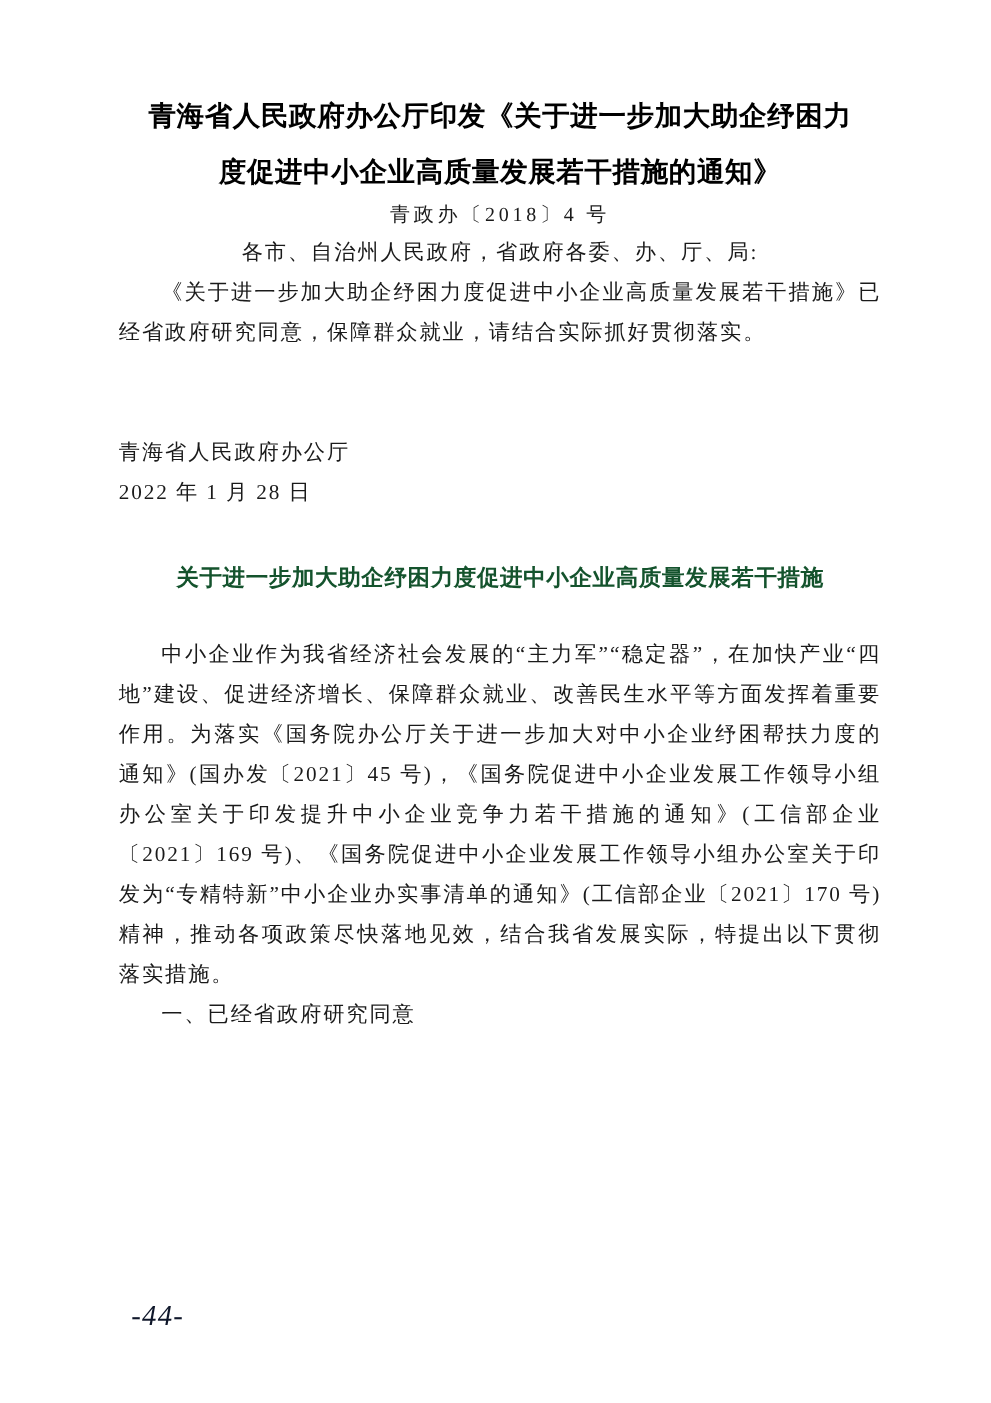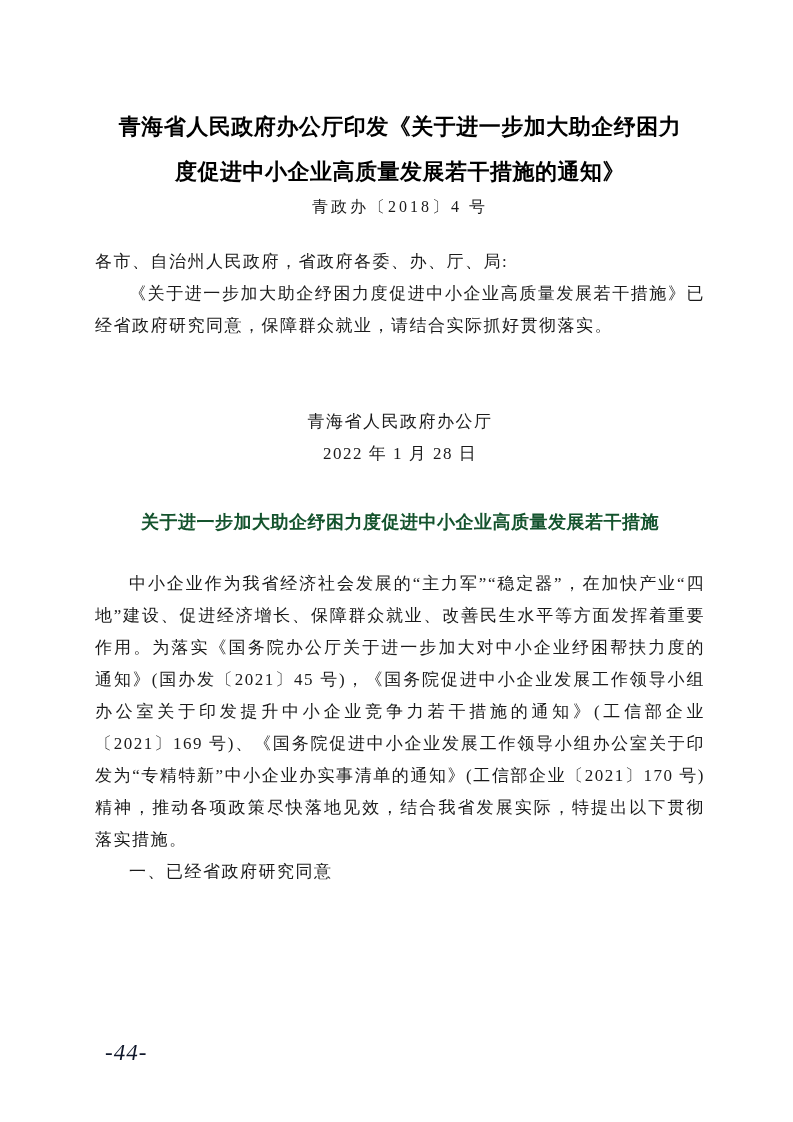--- a/index.html
+++ b/index.html
@@ -9,21 +9,21 @@
   }
   .page {
     position: relative;
     width: 793px;
     height: 1122px;
     background: #ffffff;
     color: #1a1a1a;
     font-family: "Liberation Serif", "DejaVu Serif", serif;
     overflow: hidden;
     box-sizing: border-box;
-    padding: 104px 88px 0 95px;
+    padding: 70px 88px 0 95px;
   }
   .doc-title {
     margin: 0;
     font-size: 22px;
     font-weight: bold;
     color: #000000;
     text-align: center;
     line-height: 45px;
     letter-spacing: 0.5px;
   }
@@ -35,30 +35,29 @@
     line-height: 26px;
     letter-spacing: 3px;
   }
   .body-text {
     font-size: 17px;
     line-height: 32px;
     letter-spacing: 1.5px;
   }
   p { margin: 0; }
   .salutation {
-    margin-top: 26px;
-    text-align: left;
+    text-align: center;
   }
   .para {
     text-align: justify;
     text-indent: 2em;
   }
   .signature-block {
     margin-top: 64px;
-    text-align: center;
+    text-align: left;
   }
   .signature-block div { line-height: 32px; }
   .attachment-title {
     margin: 36px 0 0 0;
     font-size: 18px;
     font-weight: bold;
     color: #14532d;
     text-align: center;
     line-height: 32px;
     letter-spacing: 0.5px;

